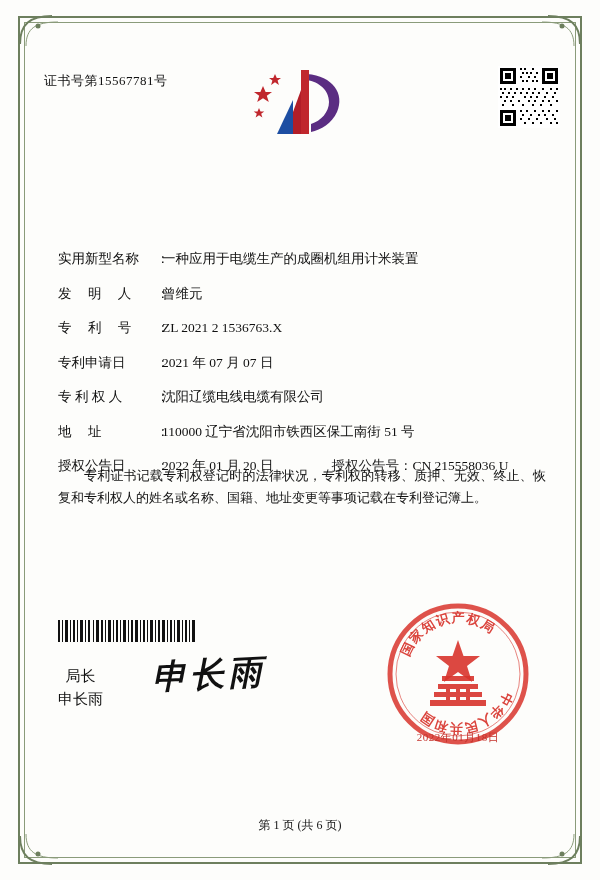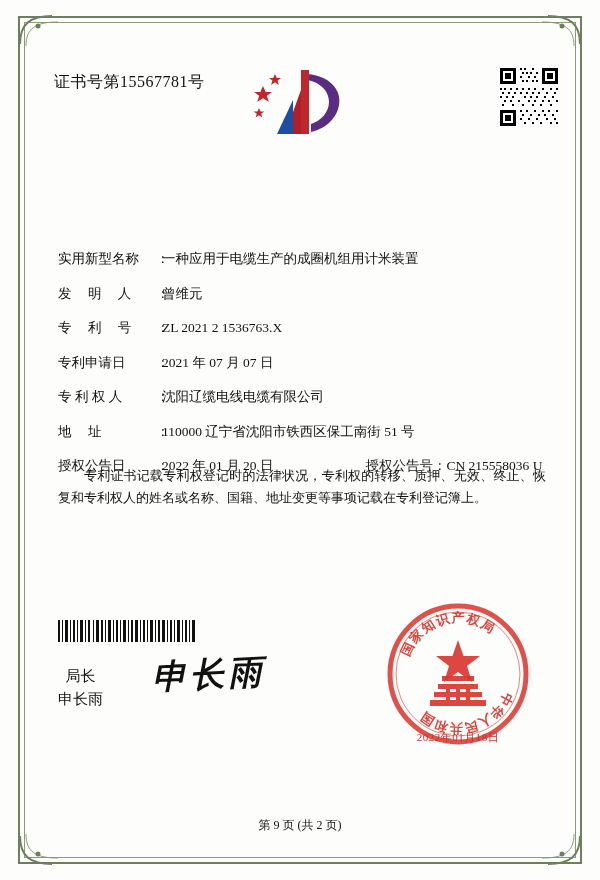--- a/index.html
+++ b/index.html
@@ -55,23 +55,23 @@
   .content {
     position: absolute;
     left: 40px;
     top: 40px;
     right: 40px;
     bottom: 40px;
   }
 
   .cert-no {
     position: absolute;
-    left: 14px;
+    left: 4px;
     top: 32px;
-    font-size: 16px;
+    font-size: 13px;
     letter-spacing: 0.5px;
     color: #111;
     font-family: "Liberation Serif", serif;
   }
 
   
   .qr {
     position: absolute;
     right: 0px;
     top: 26px;
@@ -118,21 +118,21 @@
   .field-label {
     display: inline-block;
     color: #111;
   }
   .field-label.w5 { width: 98px; letter-spacing: 0px; }
   .field-label.sp { letter-spacing: 6.5px; }
   .field-sep { display: inline-block; width: 6px; }
   .field-value { color: #111; }
   .field-row .secondary {
     display: inline-block;
-    margin-left: 92px;
+    margin-left: 58px;
   }
 
   .para {
     position: absolute;
     left: 18px;
     right: 14px;
     top: 425px;
     font-size: 13px;
     line-height: 1.72;
     text-align: justify;
@@ -462,16 +462,16 @@
           <text transform="rotate(166 74 74)" x="74" y="24" text-anchor="middle">民</text>
           <text transform="rotate(182 74 74)" x="74" y="24" text-anchor="middle">共</text>
           <text transform="rotate(198 74 74)" x="74" y="24" text-anchor="middle">和</text>
           <text transform="rotate(214 74 74)" x="74" y="24" text-anchor="middle">国</text>
         </g>
       </svg>
     </div>
 
     <div class="seal-date">2022年01月18日</div>
 
-    <div class="footer">第 9 页 (共 2 页)</div>
+    <div class="footer">第 1 页 (共 6 页)</div>
 
   </div>
 </div>
 
 </body></html>

